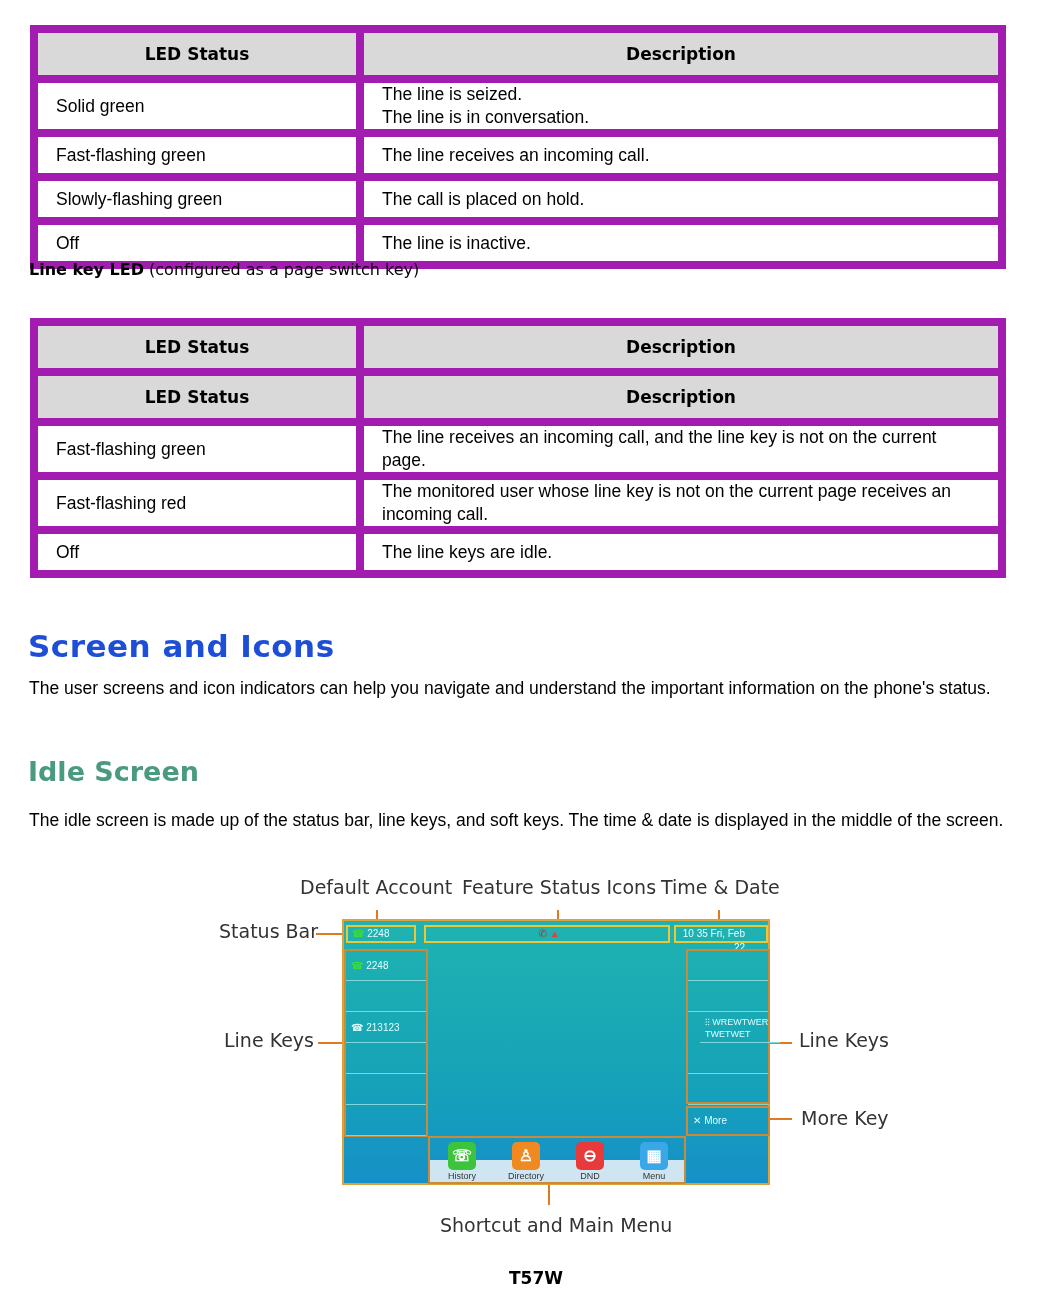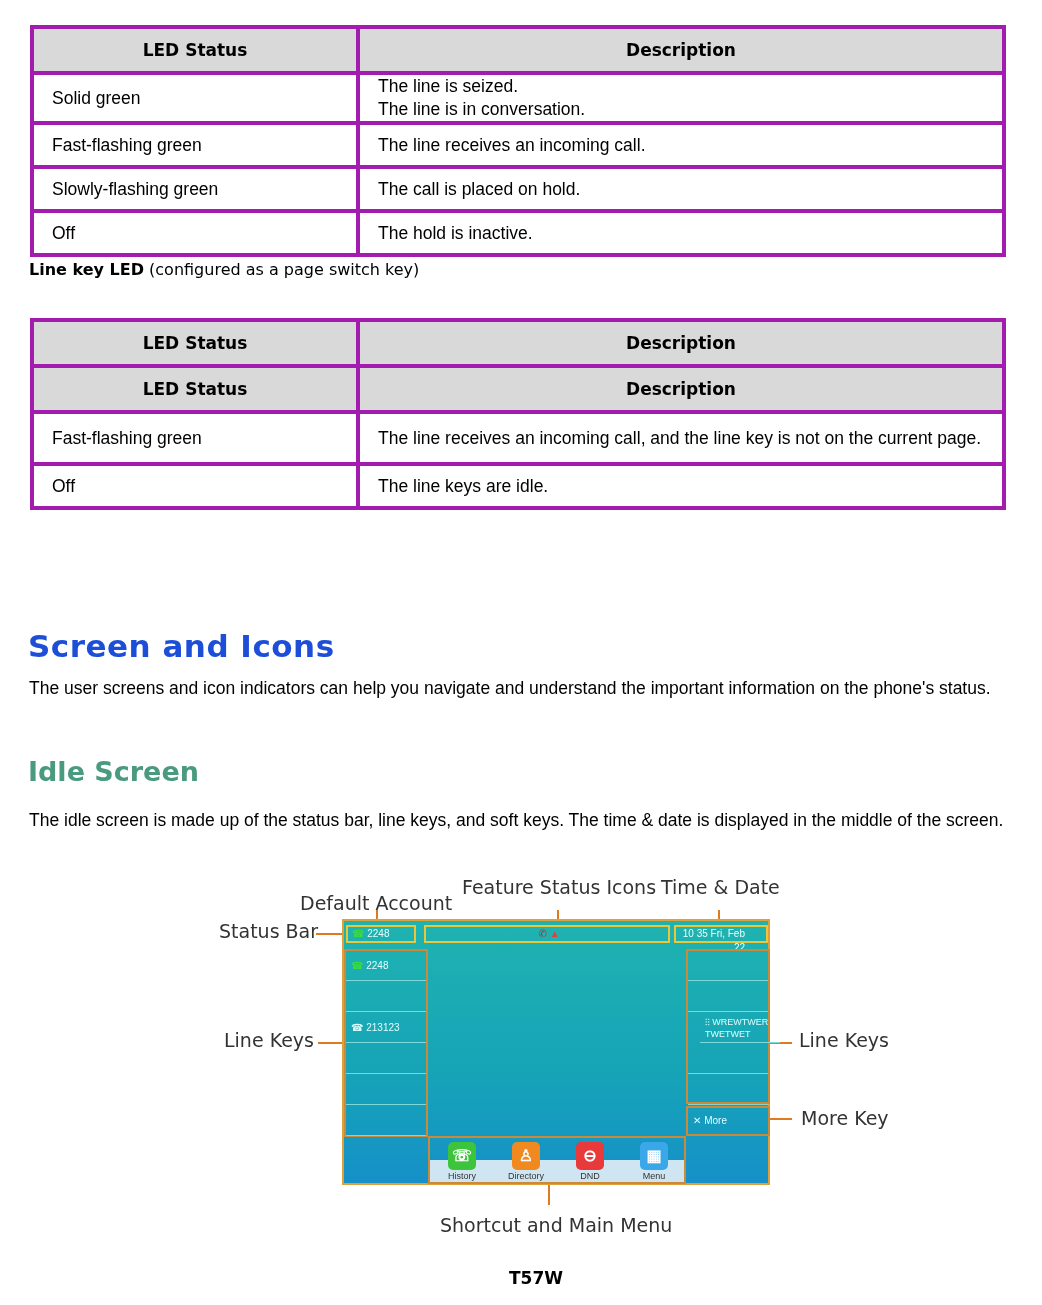--- a/index.html
+++ b/index.html
@@ -1,18 +1,18 @@
 <!DOCTYPE html>
 <html><head>
 <meta charset="utf-8">
 <style>
   html, body { margin:0; padding:0; background:#ffffff; }
   body { width:1042px; height:1305px; position:relative; overflow:hidden; font-family:"Liberation Sans", sans-serif; color:#000; }
   .tbl { position:absolute; left:30px; width:976px; border-collapse:collapse; table-layout:fixed; font-size:17.5px; }
-  .tbl td, .tbl th { border:4px solid #a21caf; padding:0 18px; vertical-align:middle; line-height:23px; }
+  .tbl td, .tbl th { border:8px solid #a21caf; padding:0 18px; vertical-align:middle; line-height:23px; }
   .tbl th { background:#d9d9d9; font-family:"DejaVu Sans", sans-serif; font-weight:bold; font-size:17px; text-align:center; height:42px; }
   .tbl col.c1 { width:326px; }
   .caption { position:absolute; left:29px; top:260px; font-family:"DejaVu Sans", sans-serif; font-size:16px; }
   .caption b { font-weight:bold; }
   .h1 { position:absolute; left:28px; top:628px; font-family:"DejaVu Sans", sans-serif; font-size:31px; color:#1d4ed8; font-weight:bold; letter-spacing:0.5px; }
   .h2 { position:absolute; left:28px; top:756px; font-family:"DejaVu Sans", sans-serif; font-size:27px; color:#4a9a80; font-weight:bold; }
   .para { position:absolute; left:29px; width:980px; font-size:17.5px; line-height:23px; }
   .diag { position:absolute; left:200px; top:870px; width:700px; height:380px; }
   .lbl { position:absolute; font-family:"DejaVu Sans", sans-serif; font-size:19px; color:#333; white-space:nowrap; }
   .phone { position:absolute; left:142px; top:49px; width:428px; height:266px; background:linear-gradient(180deg,#1fb3b0 0%,#16a3b8 60%,#1590c8 100%); border:2px solid #e0a03a; box-sizing:border-box; }
@@ -47,21 +47,21 @@
   <tr style="height:44px;">
     <td>Fast-flashing green</td>
     <td>The line receives an incoming call.</td>
   </tr>
   <tr style="height:44px;">
     <td>Slowly-flashing green</td>
     <td>The call is placed on hold.</td>
   </tr>
   <tr style="height:44px;">
     <td>Off</td>
-    <td>The hold is inactive.</td>
+    <td>The line is inactive.</td>
   </tr>
 </tbody>
   </table>
 
 <div class="caption"><b>Line key LED</b><span> (configured as a page switch key)</span></div>
 
 <table class="tbl" style="top:318px;">
   <colgroup>
       <col class="c1">
       <col>
@@ -72,34 +72,38 @@
     <th>Description</th>
   </tr>
   <tr>
     <th>LED Status</th>
     <th>Description</th>
   </tr>
   <tr style="height:52px;">
     <td>Fast-flashing green</td>
     <td>The line receives an incoming call, and the line key is not on the current page.</td>
   </tr>
+  <tr style="height:50px;">
+    <td>Fast-flashing red</td>
+    <td>The monitored user whose line key is not on the current page receives an incoming call.</td>
+  </tr>
   <tr style="height:44px;">
     <td>Off</td>
     <td>The line keys are idle.</td>
   </tr>
 </tbody>
   </table>
 
 <div class="h1">Screen and Icons</div>
 <div class="para" style="top:677px;">The user screens and icon indicators can help you navigate and understand the important information on the phone's status.</div>
 <div class="h2">Idle Screen</div>
 <div class="para" style="top:809px;">The idle screen is made up of the status bar, line keys, and soft keys. The time &amp; date is displayed in the middle of the screen.</div>
 
 <div class="diag">
-  <div class="lbl" style="left:100px;top:22px;">Default Account</div>
+  <div class="lbl" style="left:100px;top:6px;">Default Account</div>
   <div class="lbl" style="left:262px;top:6px;">Feature Status Icons</div>
   <div class="lbl" style="left:461px;top:6px;">Time &amp; Date</div>
   <div class="lbl" style="left:19px;top:50px;">Status Bar</div>
   <div class="lbl" style="left:24px;top:159px;">Line Keys</div>
   <div class="lbl" style="left:599px;top:159px;">Line Keys</div>
   <div class="lbl" style="left:601px;top:237px;">More Key</div>
   <div class="lbl" style="left:240px;top:344px;">Shortcut and Main Menu</div>
 
   <div class="arrow" style="left:176px;top:40px;width:2px;height:12px;"></div>
   <div class="arrow" style="left:357px;top:40px;width:2px;height:12px;"></div>

